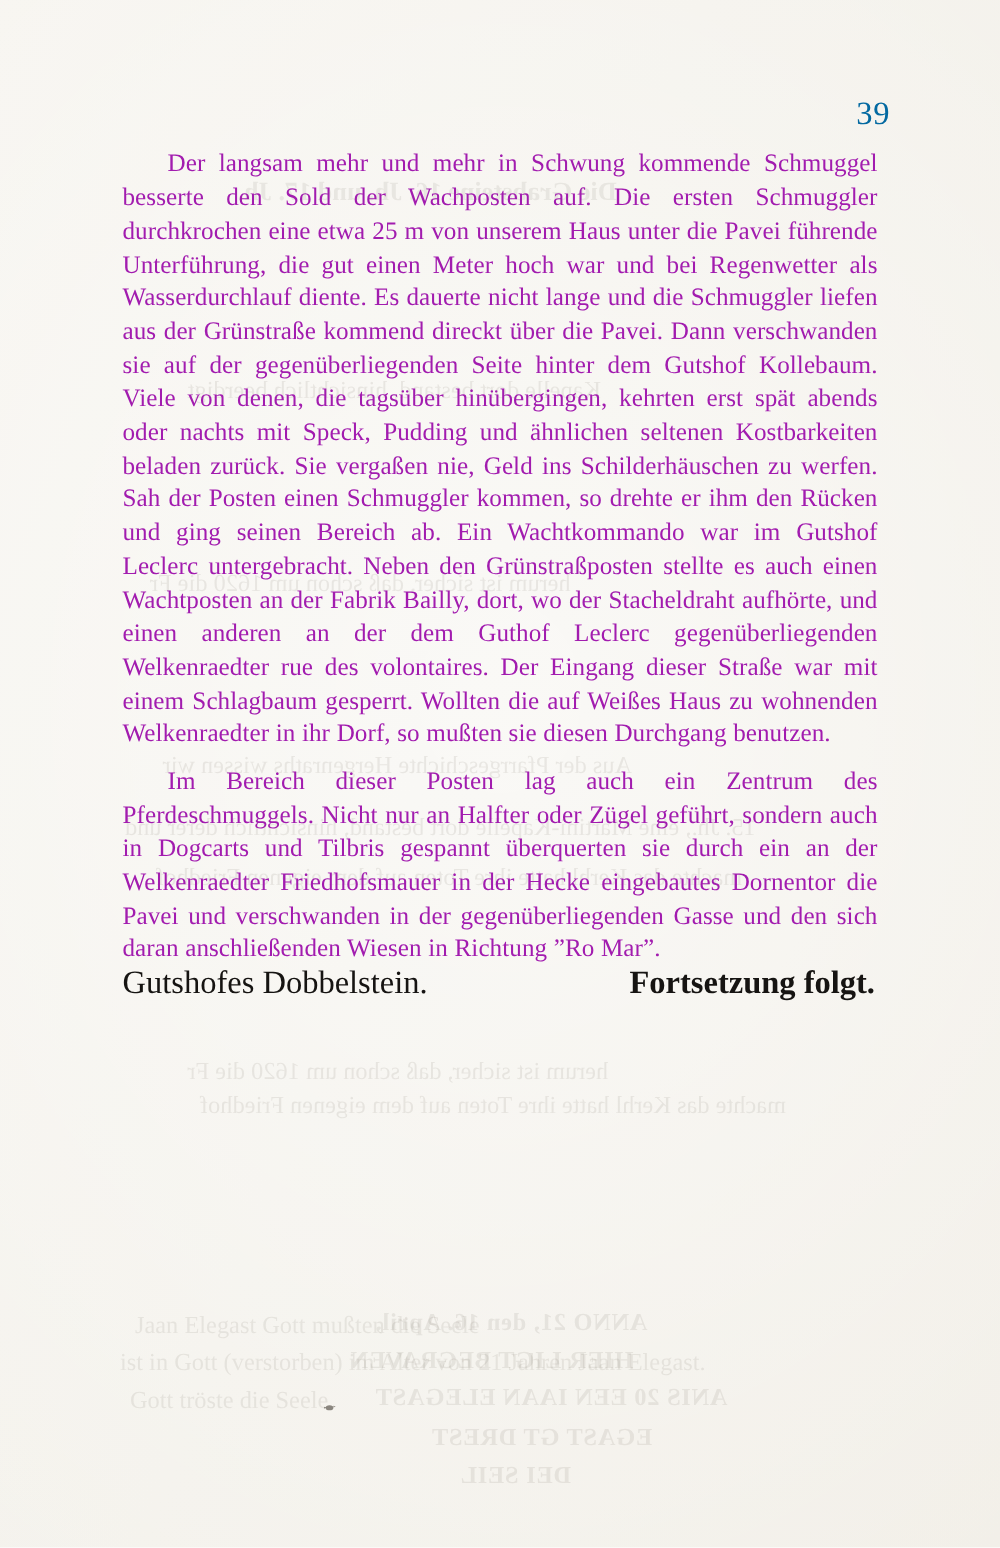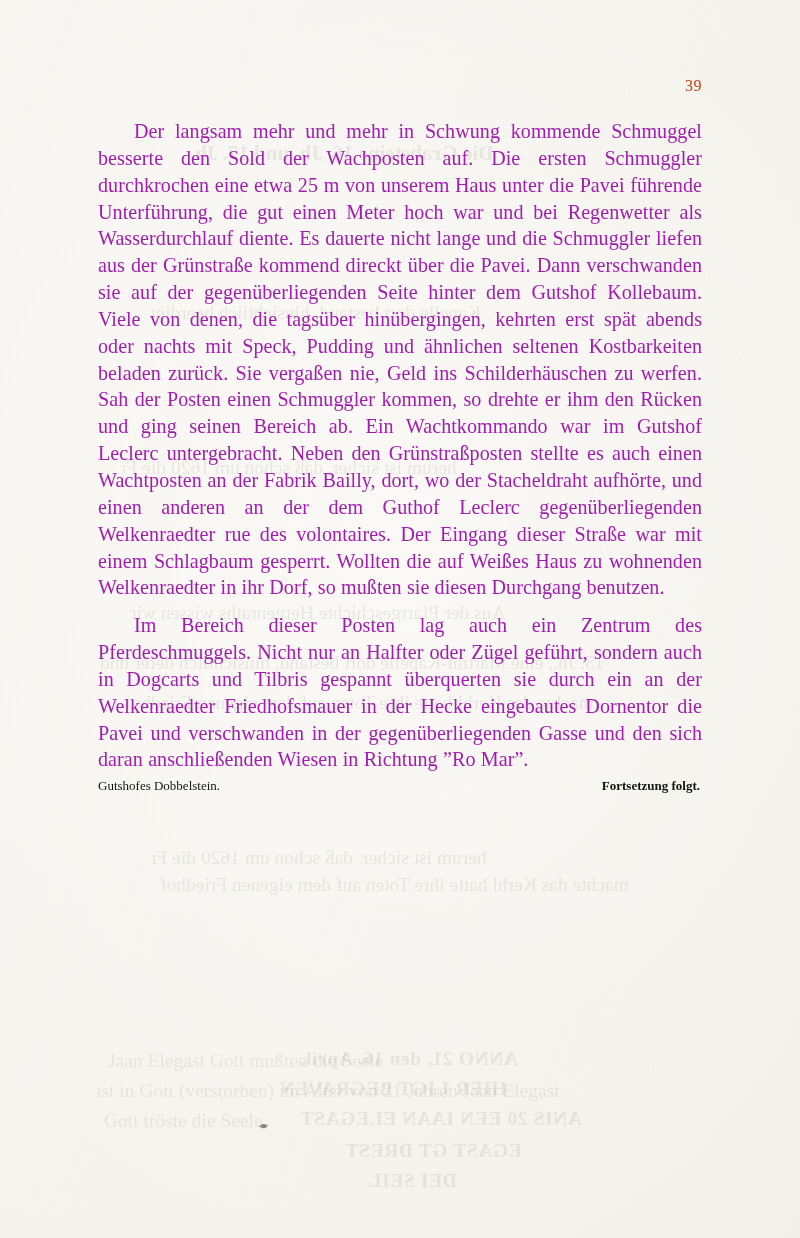--- a/index.html
+++ b/index.html
@@ -33,25 +33,25 @@
   .content {
     position: absolute;
     inset: 0;
     z-index: 3;
   }
 
   
   .folio {
     position: absolute;
     top: 78px;
-    right: 98px;
-    font-size: 16px;
+    right: 88px;
+    font-size: 26px;
     line-height: 1;
     letter-spacing: 0.5px;
-    color: #c2410c;
+    color: #0369a1;
   }
 
   
   .textblock {
     position: absolute;
     left: 98px;
     top: 118px;
     width: 604px;
   }
 
@@ -71,21 +71,21 @@
   p.para + p.para {
     margin-top: 11px;
   }
 
   
   .closing-line {
     display: flex;
     justify-content: space-between;
     align-items: flex-end;
     text-indent: 0;
-    font-size: 13px;
+    font-size: 26px;
     line-height: 26.85px;
     margin-top: 0;
   }
   .closing-left { white-space: nowrap; }
   .closing-right { white-space: nowrap; padding-right: 2px; font-weight: bold; }
 
   
   .ornament {
     position: absolute;
     left: 258px;

